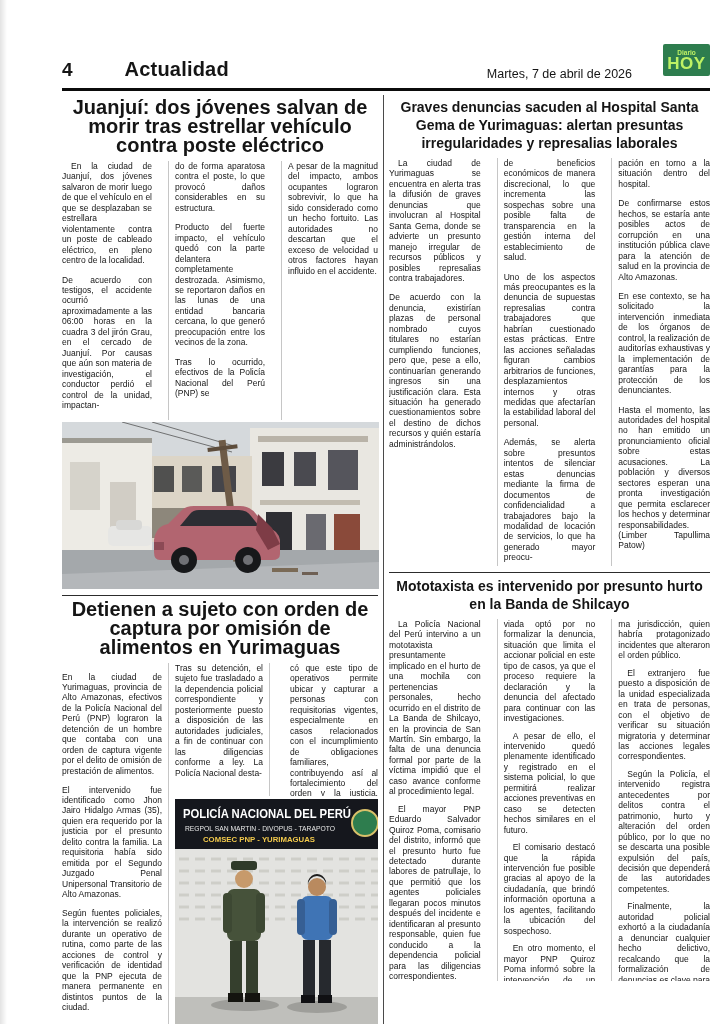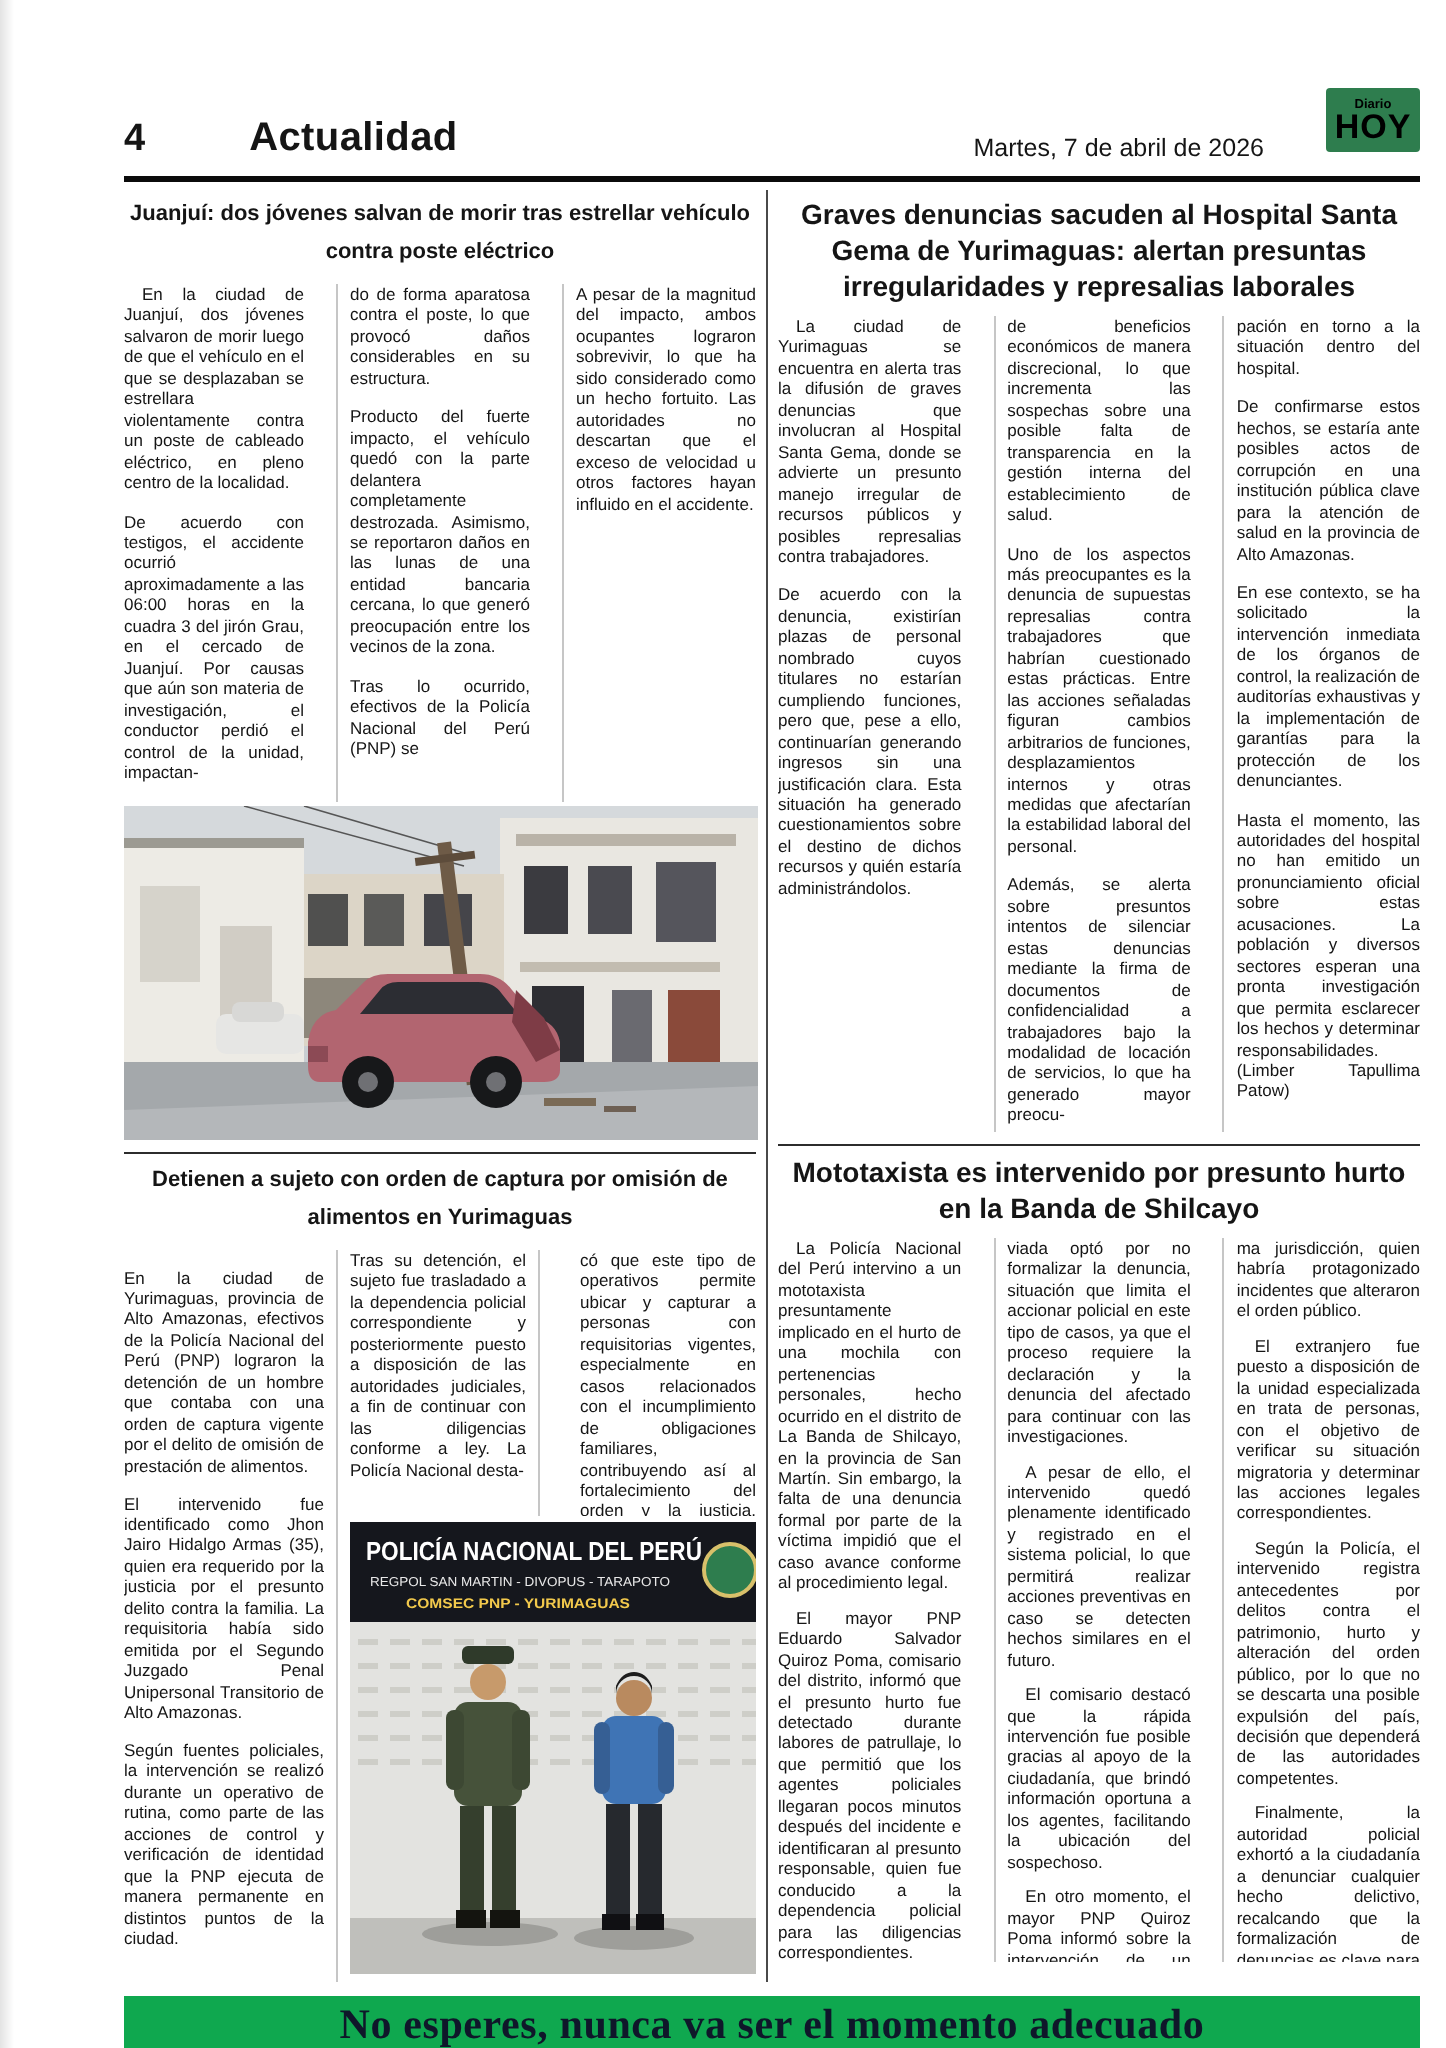--- a/index.html
+++ b/index.html
@@ -5,32 +5,32 @@
   html,body{margin:0;padding:0;background:#ffffff;}
   body{width:723px;height:1024px;font-family:"Liberation Sans",sans-serif;color:#151515;position:relative;overflow:hidden;}
   .page{position:absolute;inset:0;background:linear-gradient(to right,#e3e3e3 0,#ffffff 7px);}
   .inner{position:absolute;left:62px;top:50px;width:648px;}
 
   
   .hdr{position:relative;display:flex;align-items:flex-end;border-bottom:3px solid #0b0b0b;padding-bottom:7px;height:31px;}
   .pnum{font-size:19px;font-weight:bold;}
   .section{font-size:20px;font-weight:bold;margin-left:52px;letter-spacing:.2px;}
   .date{font-size:12.5px;margin-left:auto;margin-right:78px;}
-  .logo{position:absolute;right:0;top:-6px;width:47px;height:32px;background:#2e7d4e;color:#000000;display:flex;flex-direction:column;align-items:center;justify-content:center;border-radius:2px;}
+  .logo{position:absolute;right:0;top:-6px;width:47px;height:32px;background:#2e7d4e;color:#bef264;display:flex;flex-direction:column;align-items:center;justify-content:center;border-radius:2px;}
   .logo .ltop{font-size:6.5px;font-weight:bold;line-height:7px;}
   .logo .lmain{font-size:17px;font-weight:bold;line-height:16px;letter-spacing:.5px;}
 
   
   .content{display:flex;margin-top:4px;}
   .half{box-sizing:border-box;}
   .half.left{width:322px;padding-right:5px;border-right:1px solid #4a4a4a;}
   .half.right{width:326px;padding-left:5px;}
 
   h2{font-weight:bold;text-align:center;margin:3px 2px 6px;}
-  .h-big{font-size:11px;line-height:19px;}
+  .h-big{font-size:20px;line-height:19px;}
   .h-med{font-size:14px;line-height:18px;}
 
   .cols{display:flex;text-align:justify;font-size:8.5px;line-height:10.45px;overflow:hidden;}
   .col{flex:1;min-width:0;box-sizing:border-box;}
   .col + .col{border-left:1px solid #c6c6c6;padding-left:6px;margin-left:16px;}
   .cols p{margin:0 0 9px;}
   .cols p.ind{text-indent:9px;}
 
   .crash-cols{height:259px;}
   .hosp-cols{height:408px;}

